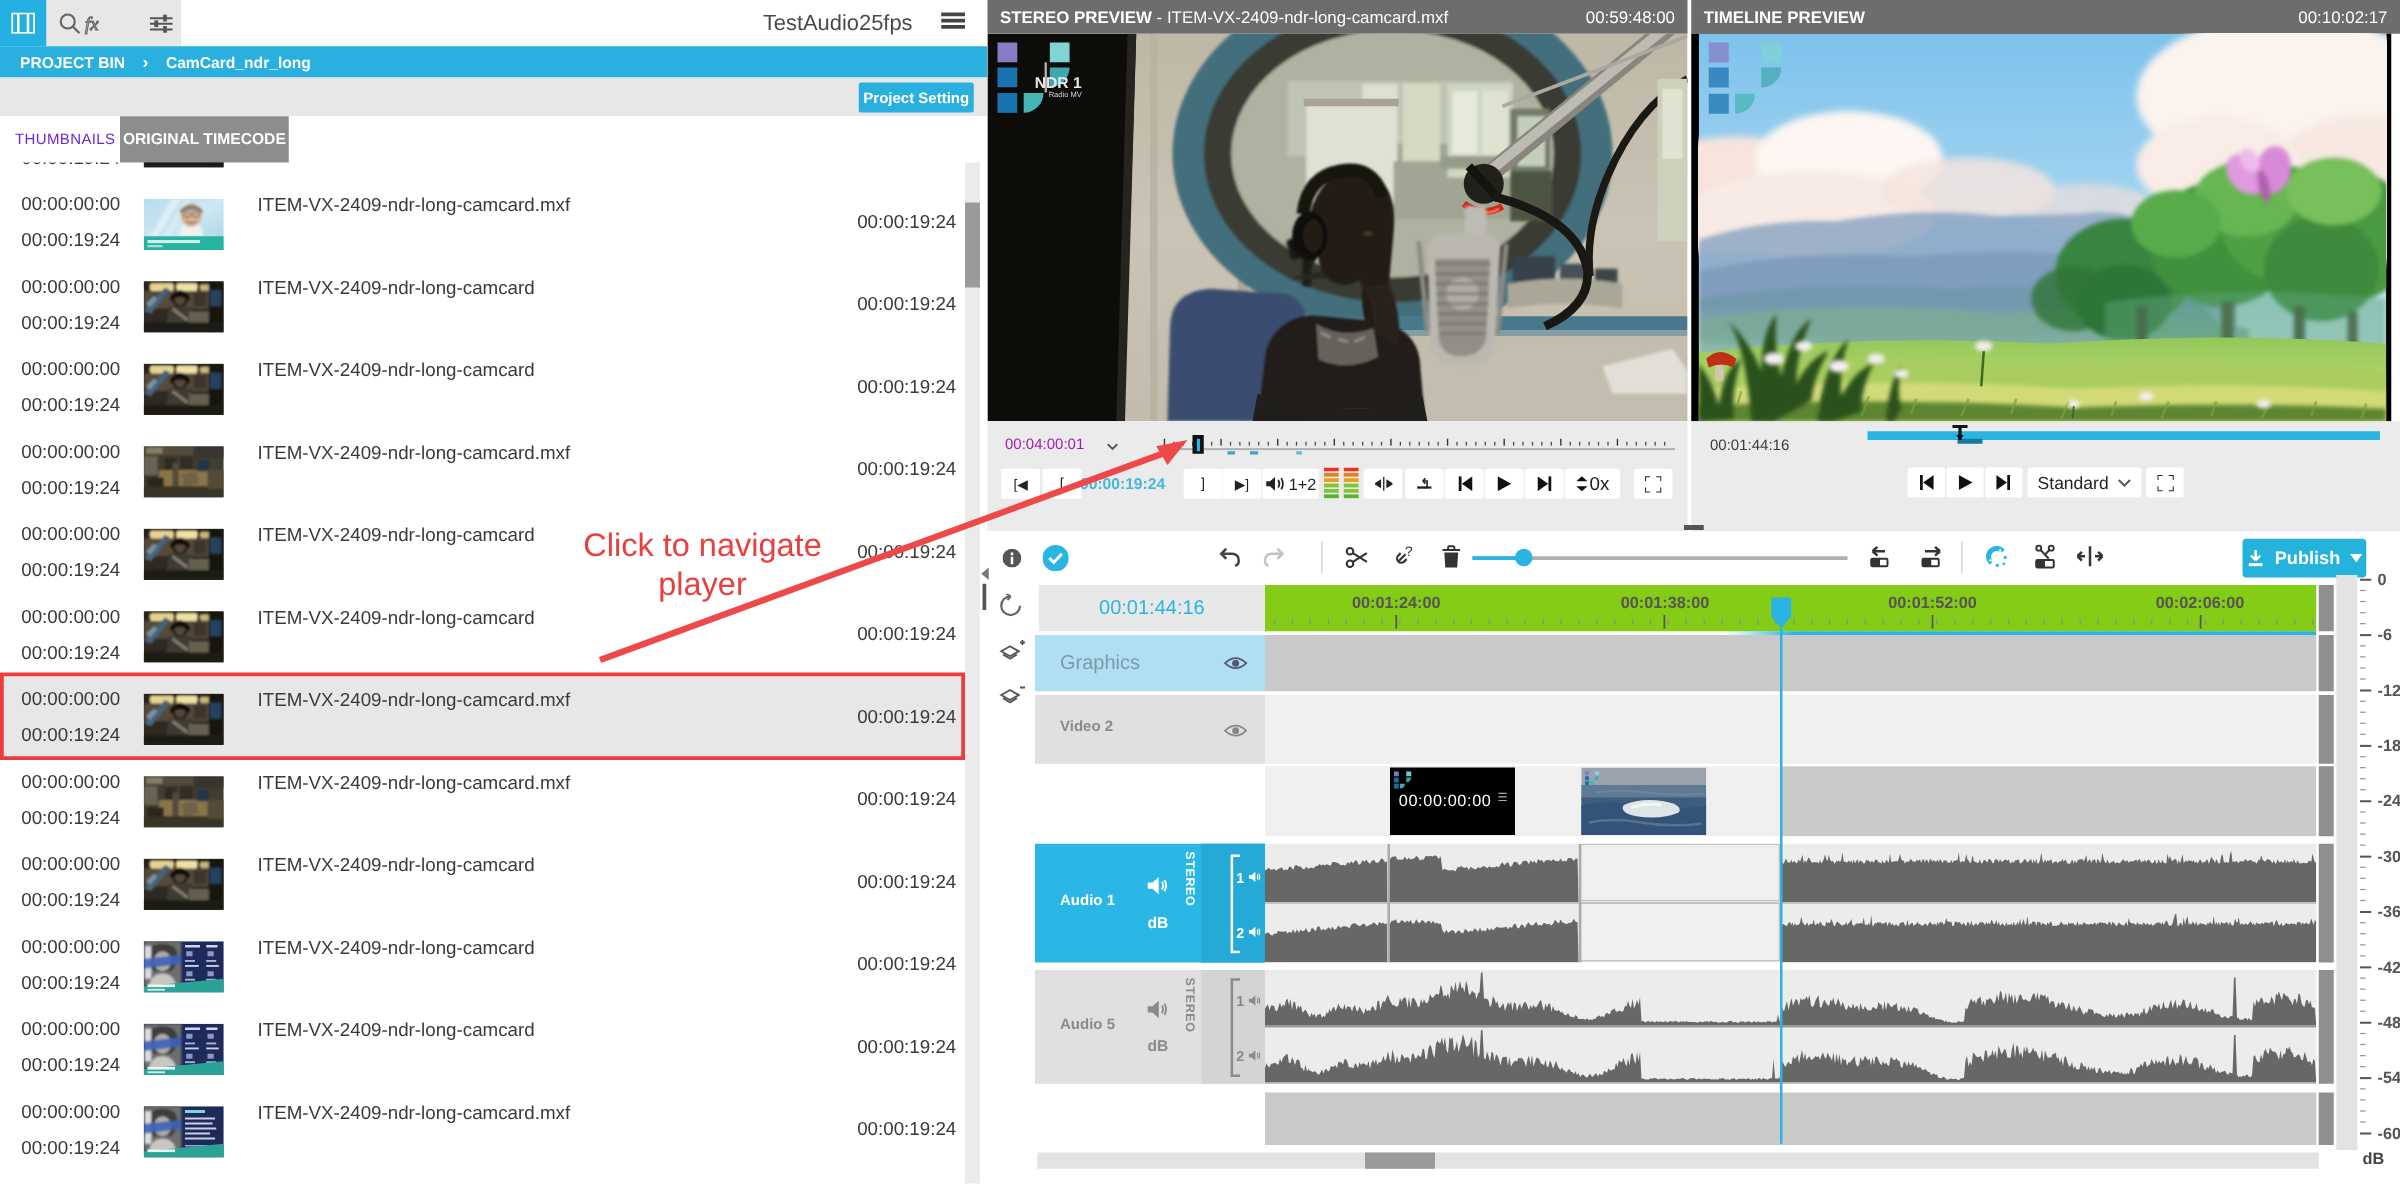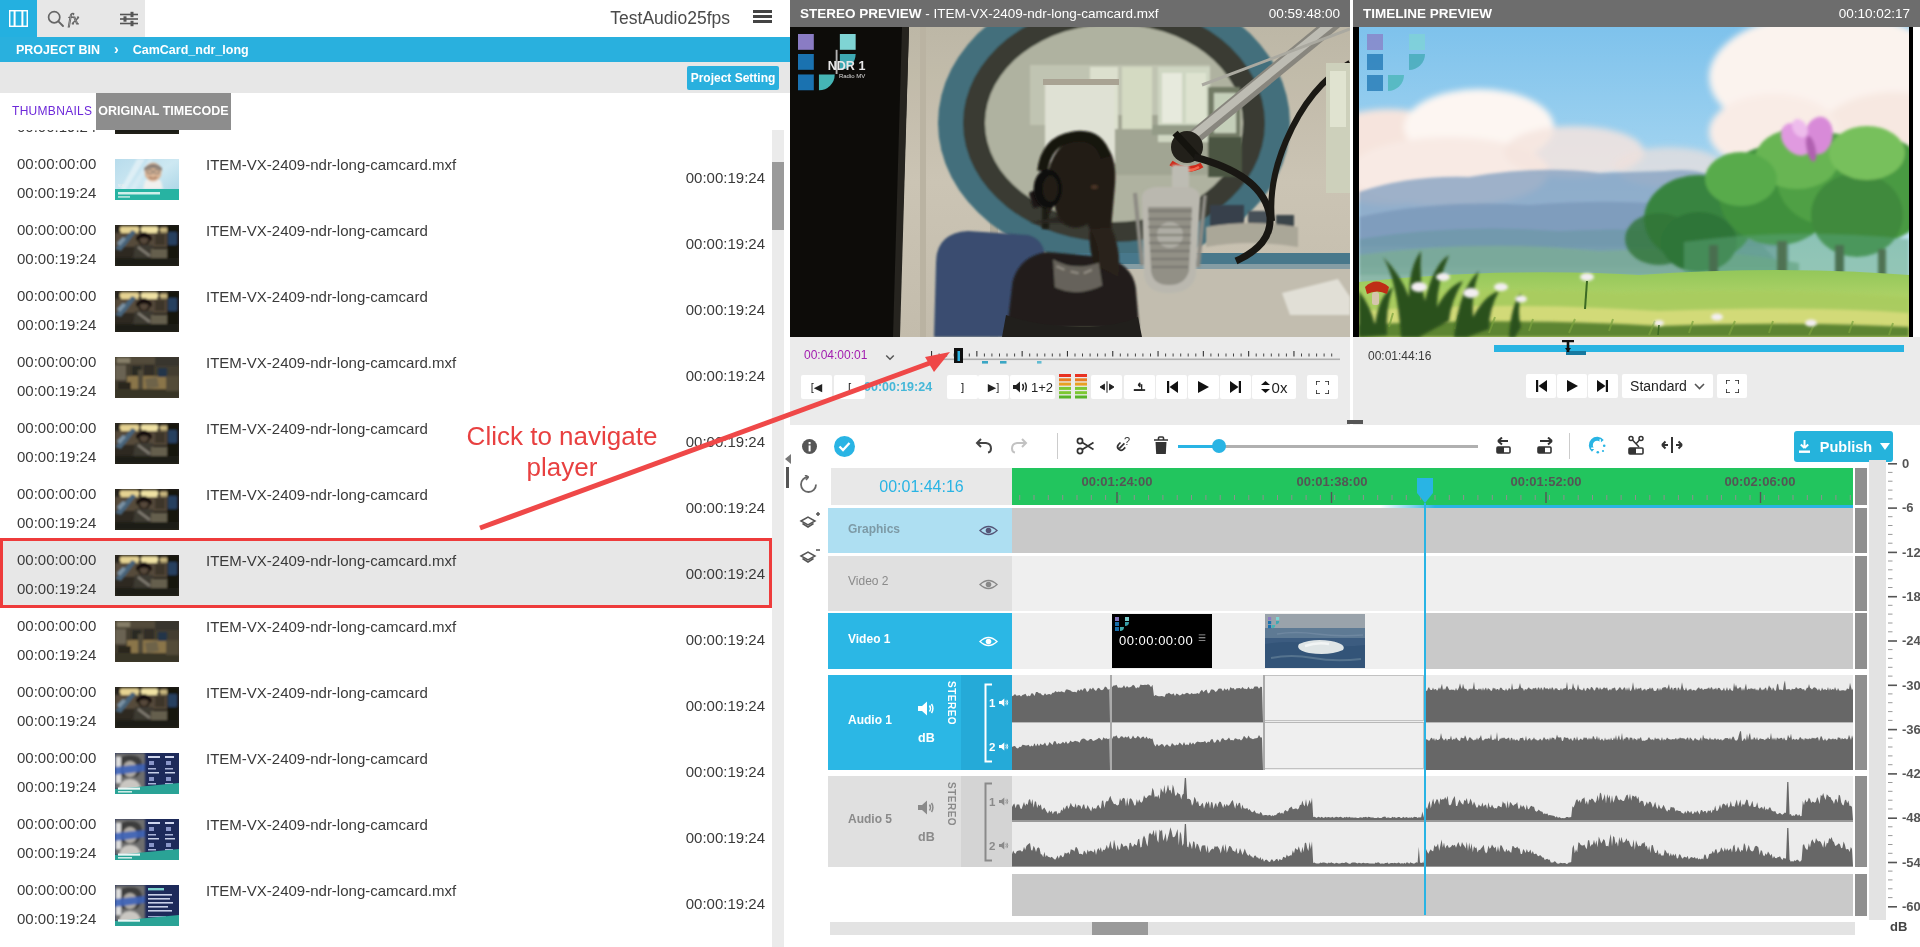--- a/index.html
+++ b/index.html
@@ -65,21 +65,21 @@
 
 .tl{position:absolute;left:790px;top:425px;width:1130px;height:522px;background:#fff}
 .tlbar{position:absolute;left:0;top:0;width:1130px;height:43px;background:#fff}
 .ic{position:absolute}
 .vsep{position:absolute;top:8px;width:1px;height:26px;background:#ccc}
 .slid{position:absolute;left:388px;top:20px;width:300px;height:2.5px;background:#b0b0b0}
 .slidfill{position:absolute;left:0;top:0;width:41px;height:2.5px;background:#29b4e4}
 .sliddot{position:absolute;left:34px;top:-6px;width:14px;height:14px;border-radius:50%;background:#29b4e4}
 .pub{position:absolute;left:1004px;top:6px;width:99px;height:31px;background:#25b3dc;border-radius:3px;color:#fff;display:flex;align-items:center;justify-content:center;gap:8px;font-size:14.5px;font-weight:bold}
 .tctitle{position:absolute;left:41px;top:43px;width:181px;height:37px;background:#e8e8e8;color:#29b4e4;font-size:16px;text-align:center;line-height:37px}
-.ruler{position:absolute;left:222px;top:43px;width:841px;height:37px;background:#22c55e}
+.ruler{position:absolute;left:222px;top:43px;width:841px;height:37px;background:#84cc16}
 .rlab{position:absolute;top:6px;width:120px;text-align:center;font-size:13px;font-weight:bold;color:#555}
 .rline{position:absolute;left:590px;top:80px;width:473px;height:3px;background:linear-gradient(90deg,rgba(41,180,228,0),#29b4e4 55px)}
 .trow{position:absolute;overflow:hidden}
 .blkclip{position:absolute;left:100px;top:1px;width:100px;height:54px;background:#000;color:#fff}
 .blkclip span{position:absolute;left:7px;top:19px;font-size:13px;letter-spacing:0.5px}
 .blkclip .grip{position:absolute;left:86px;top:19px;font-size:9px;color:#aaa}
 .oclip{position:absolute;left:253px;top:1px;width:100px;height:54px}
 .phead2{position:absolute;left:625px;top:52px}
 .phline{position:absolute;left:633.5px;top:78px;width:2.5px;height:412px;background:#29b4e4}
 
@@ -980,38 +980,31 @@
         <rect x="533.3" y="24" width="1.4" height="11" fill="#555"></rect>
         <rect x="747.8" y="24" width="1.4" height="11" fill="#555"></rect>
       </svg>
       <div class="rlab" style="left:45px">00:01:24:00</div>
       <div class="rlab" style="left:260px">00:01:38:00</div>
       <div class="rlab" style="left:474px">00:01:52:00</div>
       <div class="rlab" style="left:688px">00:02:06:00</div>
     </div>
     <div class="rline"></div>
     <div style="position:absolute;left:38px;top:83px;width:184px;height:45px;background:#aedff2">
-      <div style="position:absolute;left:20px;top:14px;font-size:12px;font-weight:bold;color:#7d9aa6">Graphics</div>
+      <div style="position:absolute;left:20px;top:14px;font-size:16px;font-weight:normal;color:#7d9aa6">Graphics</div>
       <svg style="position:absolute;right:14px;top:16px" width="19" height="13" viewBox="0 0 19 13">
         <path d="M1 6.5 Q9.5 -1.5 18 6.5 Q9.5 14.5 1 6.5 Z" fill="none" stroke="#557" stroke-width="1.4"></path>
         <circle cx="9.5" cy="6.5" r="2.8" fill="#557"></circle>
       </svg>
     </div>
     <div style="position:absolute;left:38px;top:131px;width:184px;height:55px;background:#e0e0e0">
-      <div style="position:absolute;left:20px;top:18px;font-size:12px;font-weight:normal;color:#8a8a8a">Video 2</div>
+      <div style="position:absolute;left:20px;top:18px;font-size:12px;font-weight:bold;color:#8a8a8a">Video 2</div>
       <svg style="position:absolute;right:14px;top:22px" width="19" height="13" viewBox="0 0 19 13">
         <path d="M1 6.5 Q9.5 -1.5 18 6.5 Q9.5 14.5 1 6.5 Z" fill="none" stroke="#888" stroke-width="1.4"></path>
         <circle cx="9.5" cy="6.5" r="2.8" fill="#888"></circle>
-      </svg>
-    </div>
-    <div style="position:absolute;left:38px;top:188px;width:184px;height:56px;background:#2bb7e5">
-      <div style="position:absolute;left:20px;top:19px;font-size:12px;font-weight:bold;color:#fff">Video 1</div>
-      <svg style="position:absolute;right:14px;top:22px" width="19" height="13" viewBox="0 0 19 13">
-        <path d="M1 6.5 Q9.5 -1.5 18 6.5 Q9.5 14.5 1 6.5 Z" fill="none" stroke="#fff" stroke-width="1.4"></path>
-        <circle cx="9.5" cy="6.5" r="2.8" fill="#fff"></circle>
       </svg>
     </div>
     <div style="position:absolute;left:38px;top:250px;width:184px;height:95px;background:#2bb7e5">
       <div style="position:absolute;left:133px;top:0;width:51px;height:95px;background:#25aad8"></div>
       <div style="position:absolute;left:20px;top:38px;font-size:12px;font-weight:bold;color:#fff">Audio 1</div>
       <div style="position:absolute;left:90px;top:26px"><svg width="17" height="15" viewBox="0 0 17 15">
           <path d="M0 5 H4 L9 0.5 V14.5 L4 10 H0 Z" fill="#fff"></path>
           <path d="M11.5 4.5 Q13.5 7.5 11.5 10.5" stroke="#fff" stroke-width="1.5" fill="none"></path>
           <path d="M13.5 3 Q16.3 7.5 13.5 12" stroke="#fff" stroke-width="1.5" fill="none"></path>
         </svg></div>

